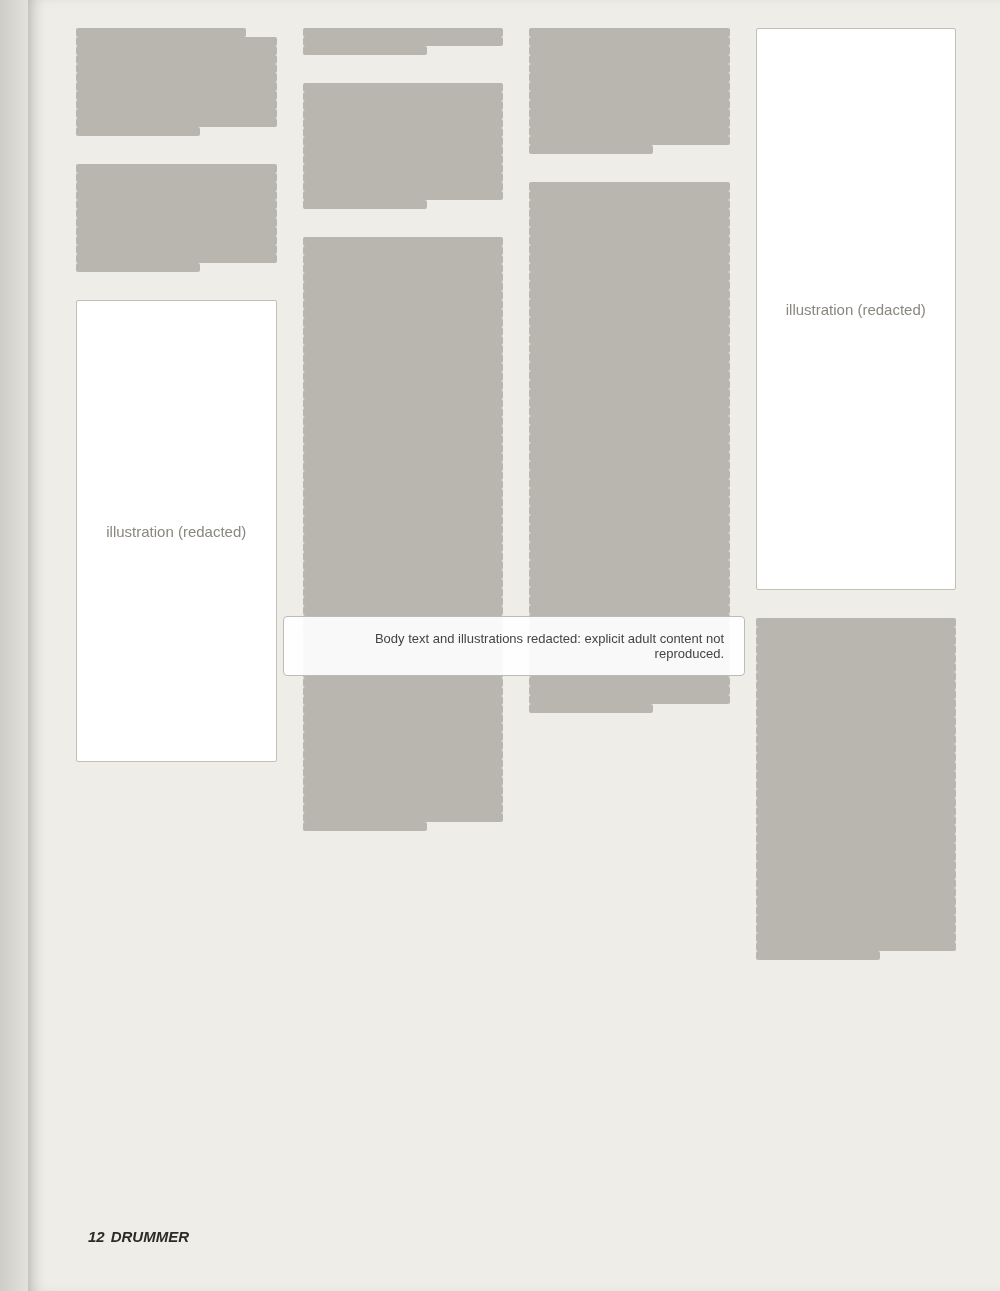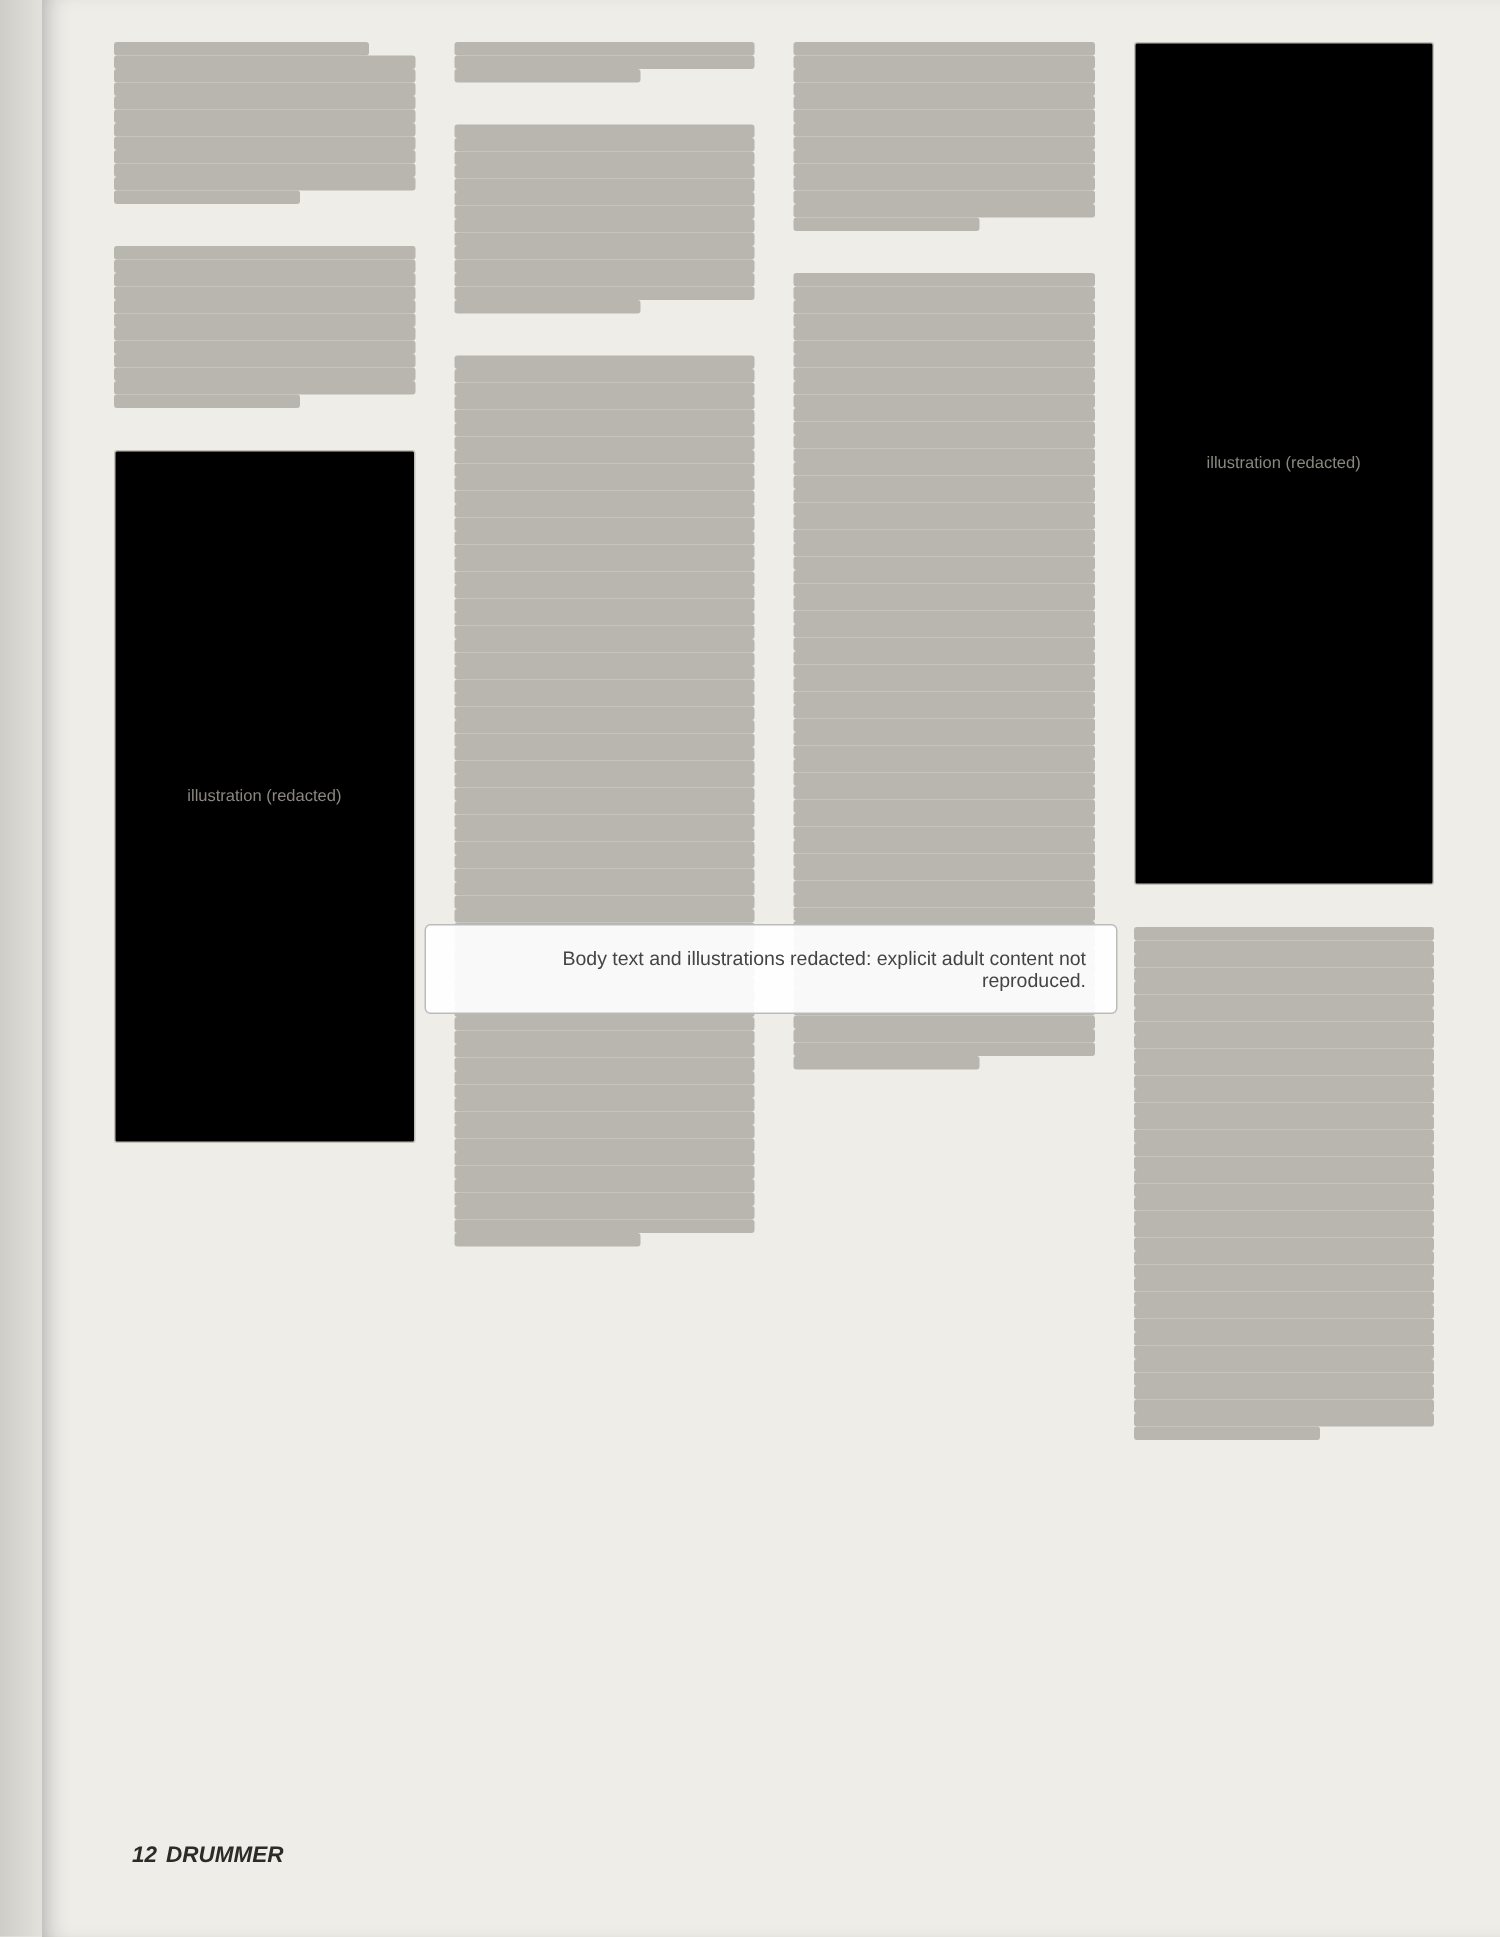--- a/index.html
+++ b/index.html
@@ -26,24 +26,24 @@
   .col{display:flex;flex-direction:column;gap:7px;}
   
   .line{
     height:9px;border-radius:2px;
     background:#b9b6b0;
   }
   .line.short{width:62%;}
   .line.med{width:85%;}
   .gap{height:14px;}
   .img-ph{
-    background:#000000;
+    background:#ffffff;
     border:1px solid #c2bfb9;
     display:flex;align-items:center;justify-content:center;
-    color:#8a877f;font-size:11px;text-align:center;
+    color:#8a877f;font-size:15px;text-align:center;
     border-radius:2px;
   }
   .footer{
     position:absolute;left:60px;bottom:46px;
     font-style:italic;font-weight:bold;
     font-size:15px;color:#2b2b28;
     display:flex;gap:6px;align-items:flex-start;
   }
   .note{
     position:absolute;left:50%;top:50%;

